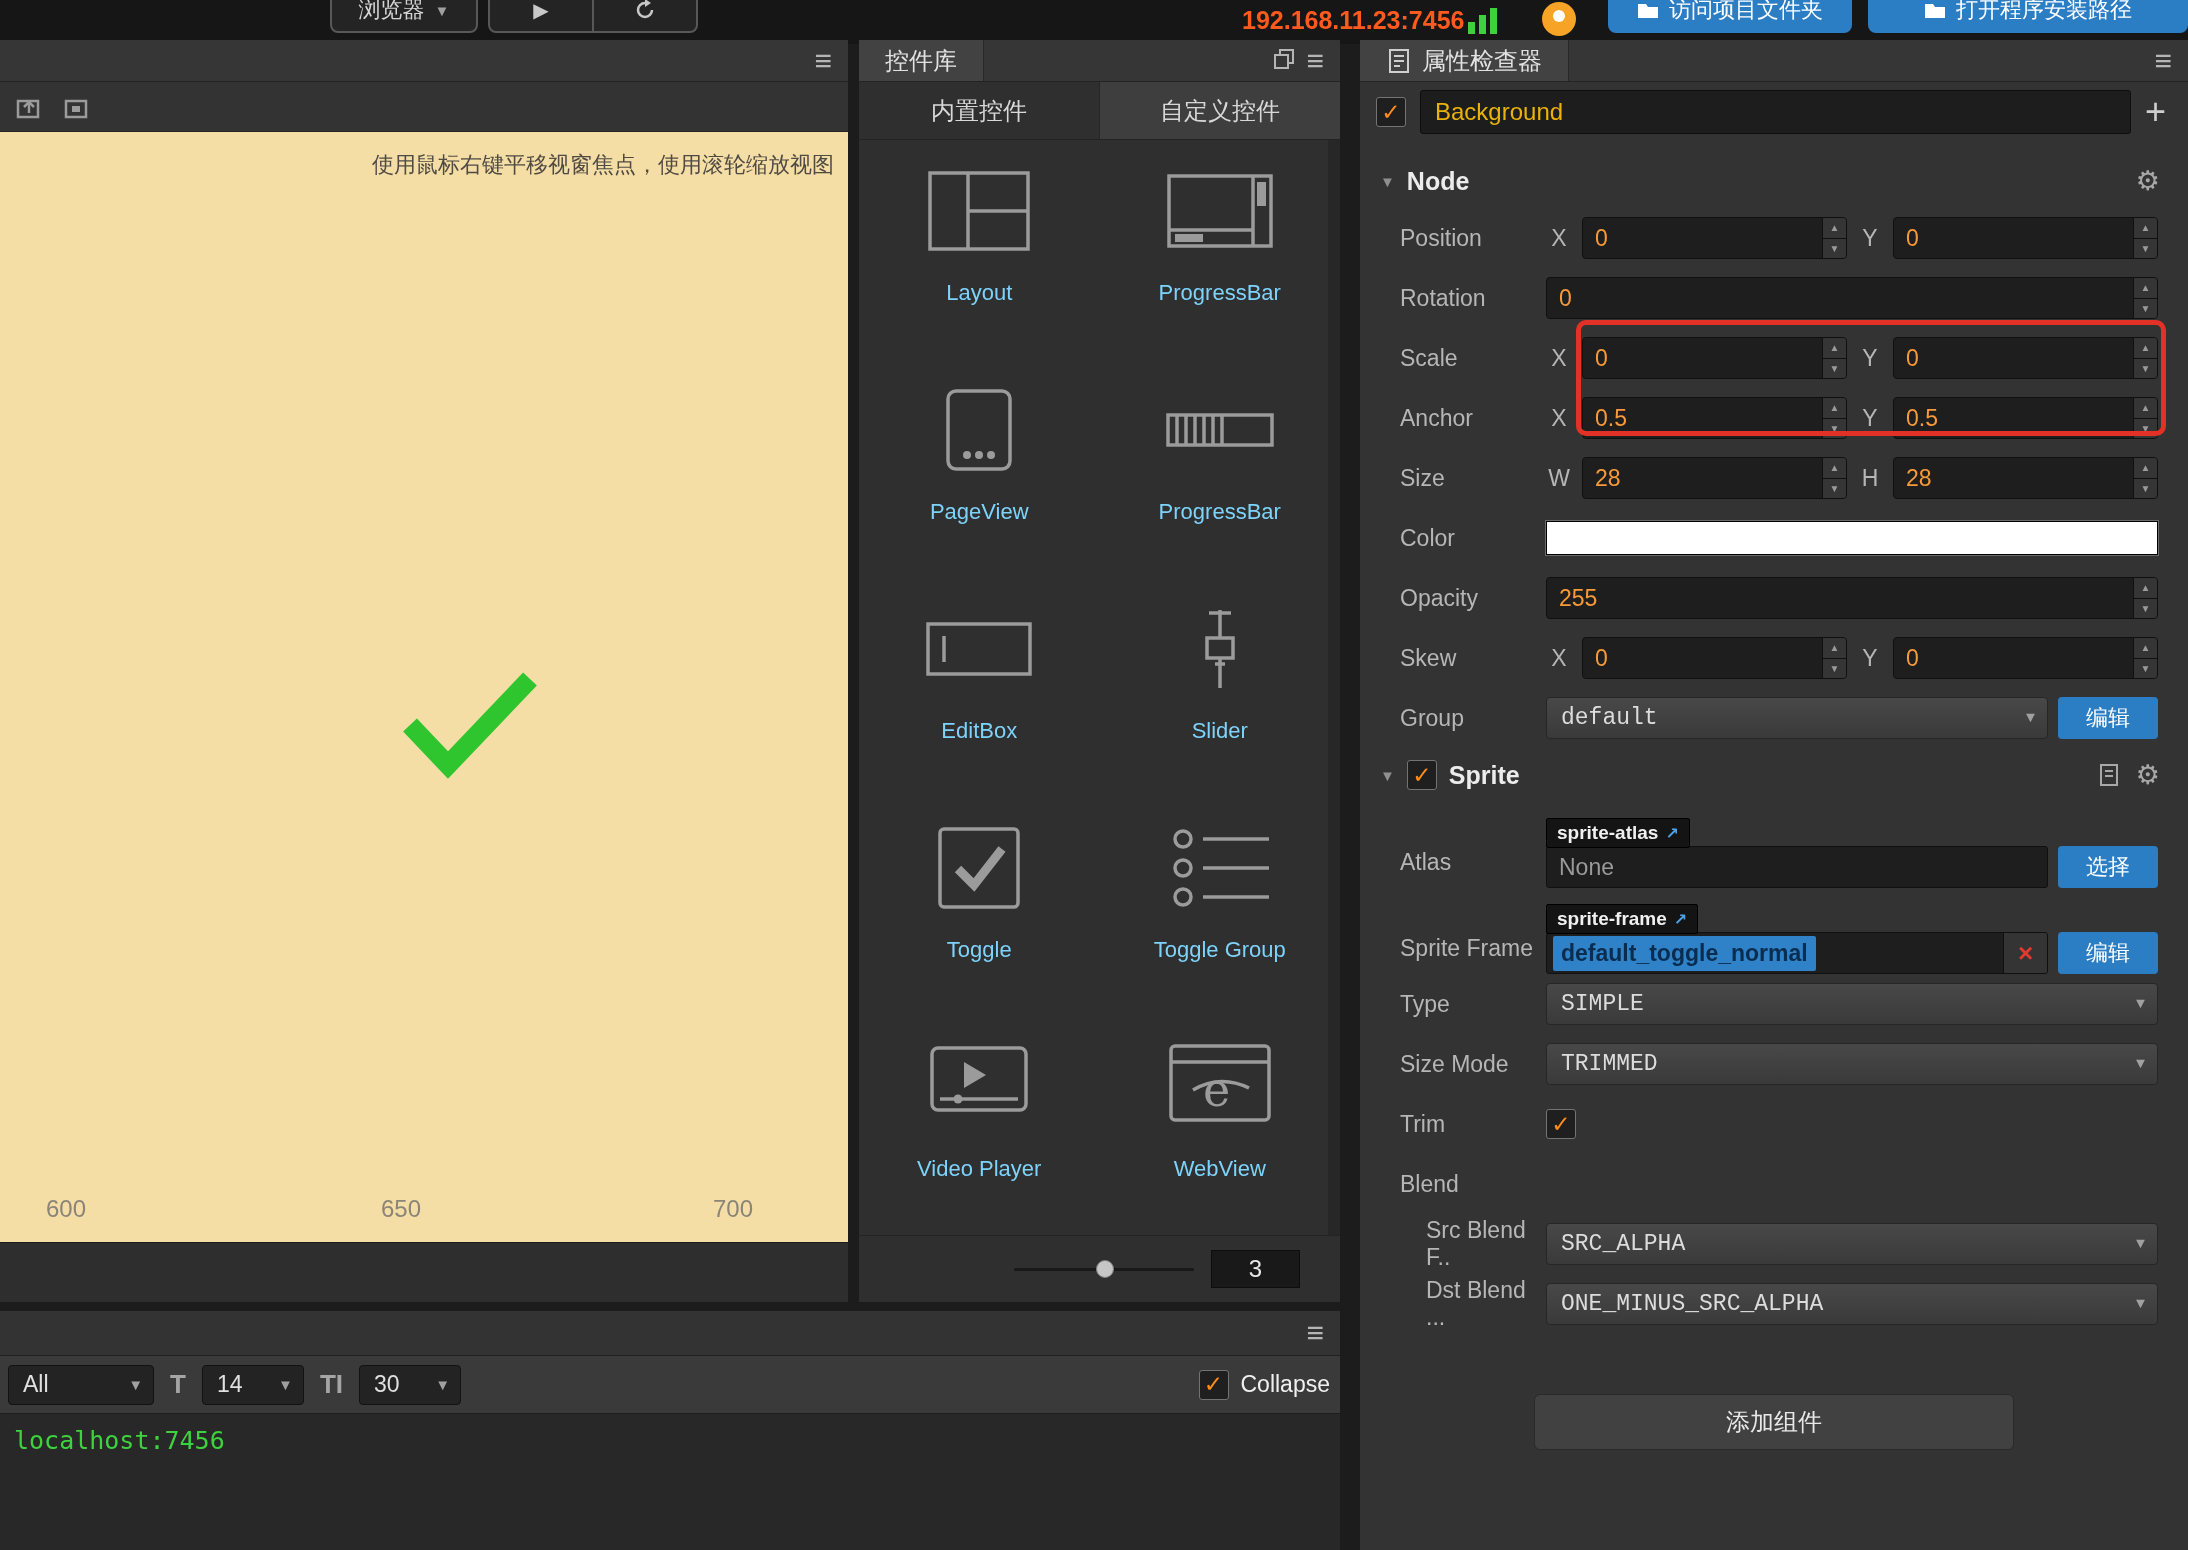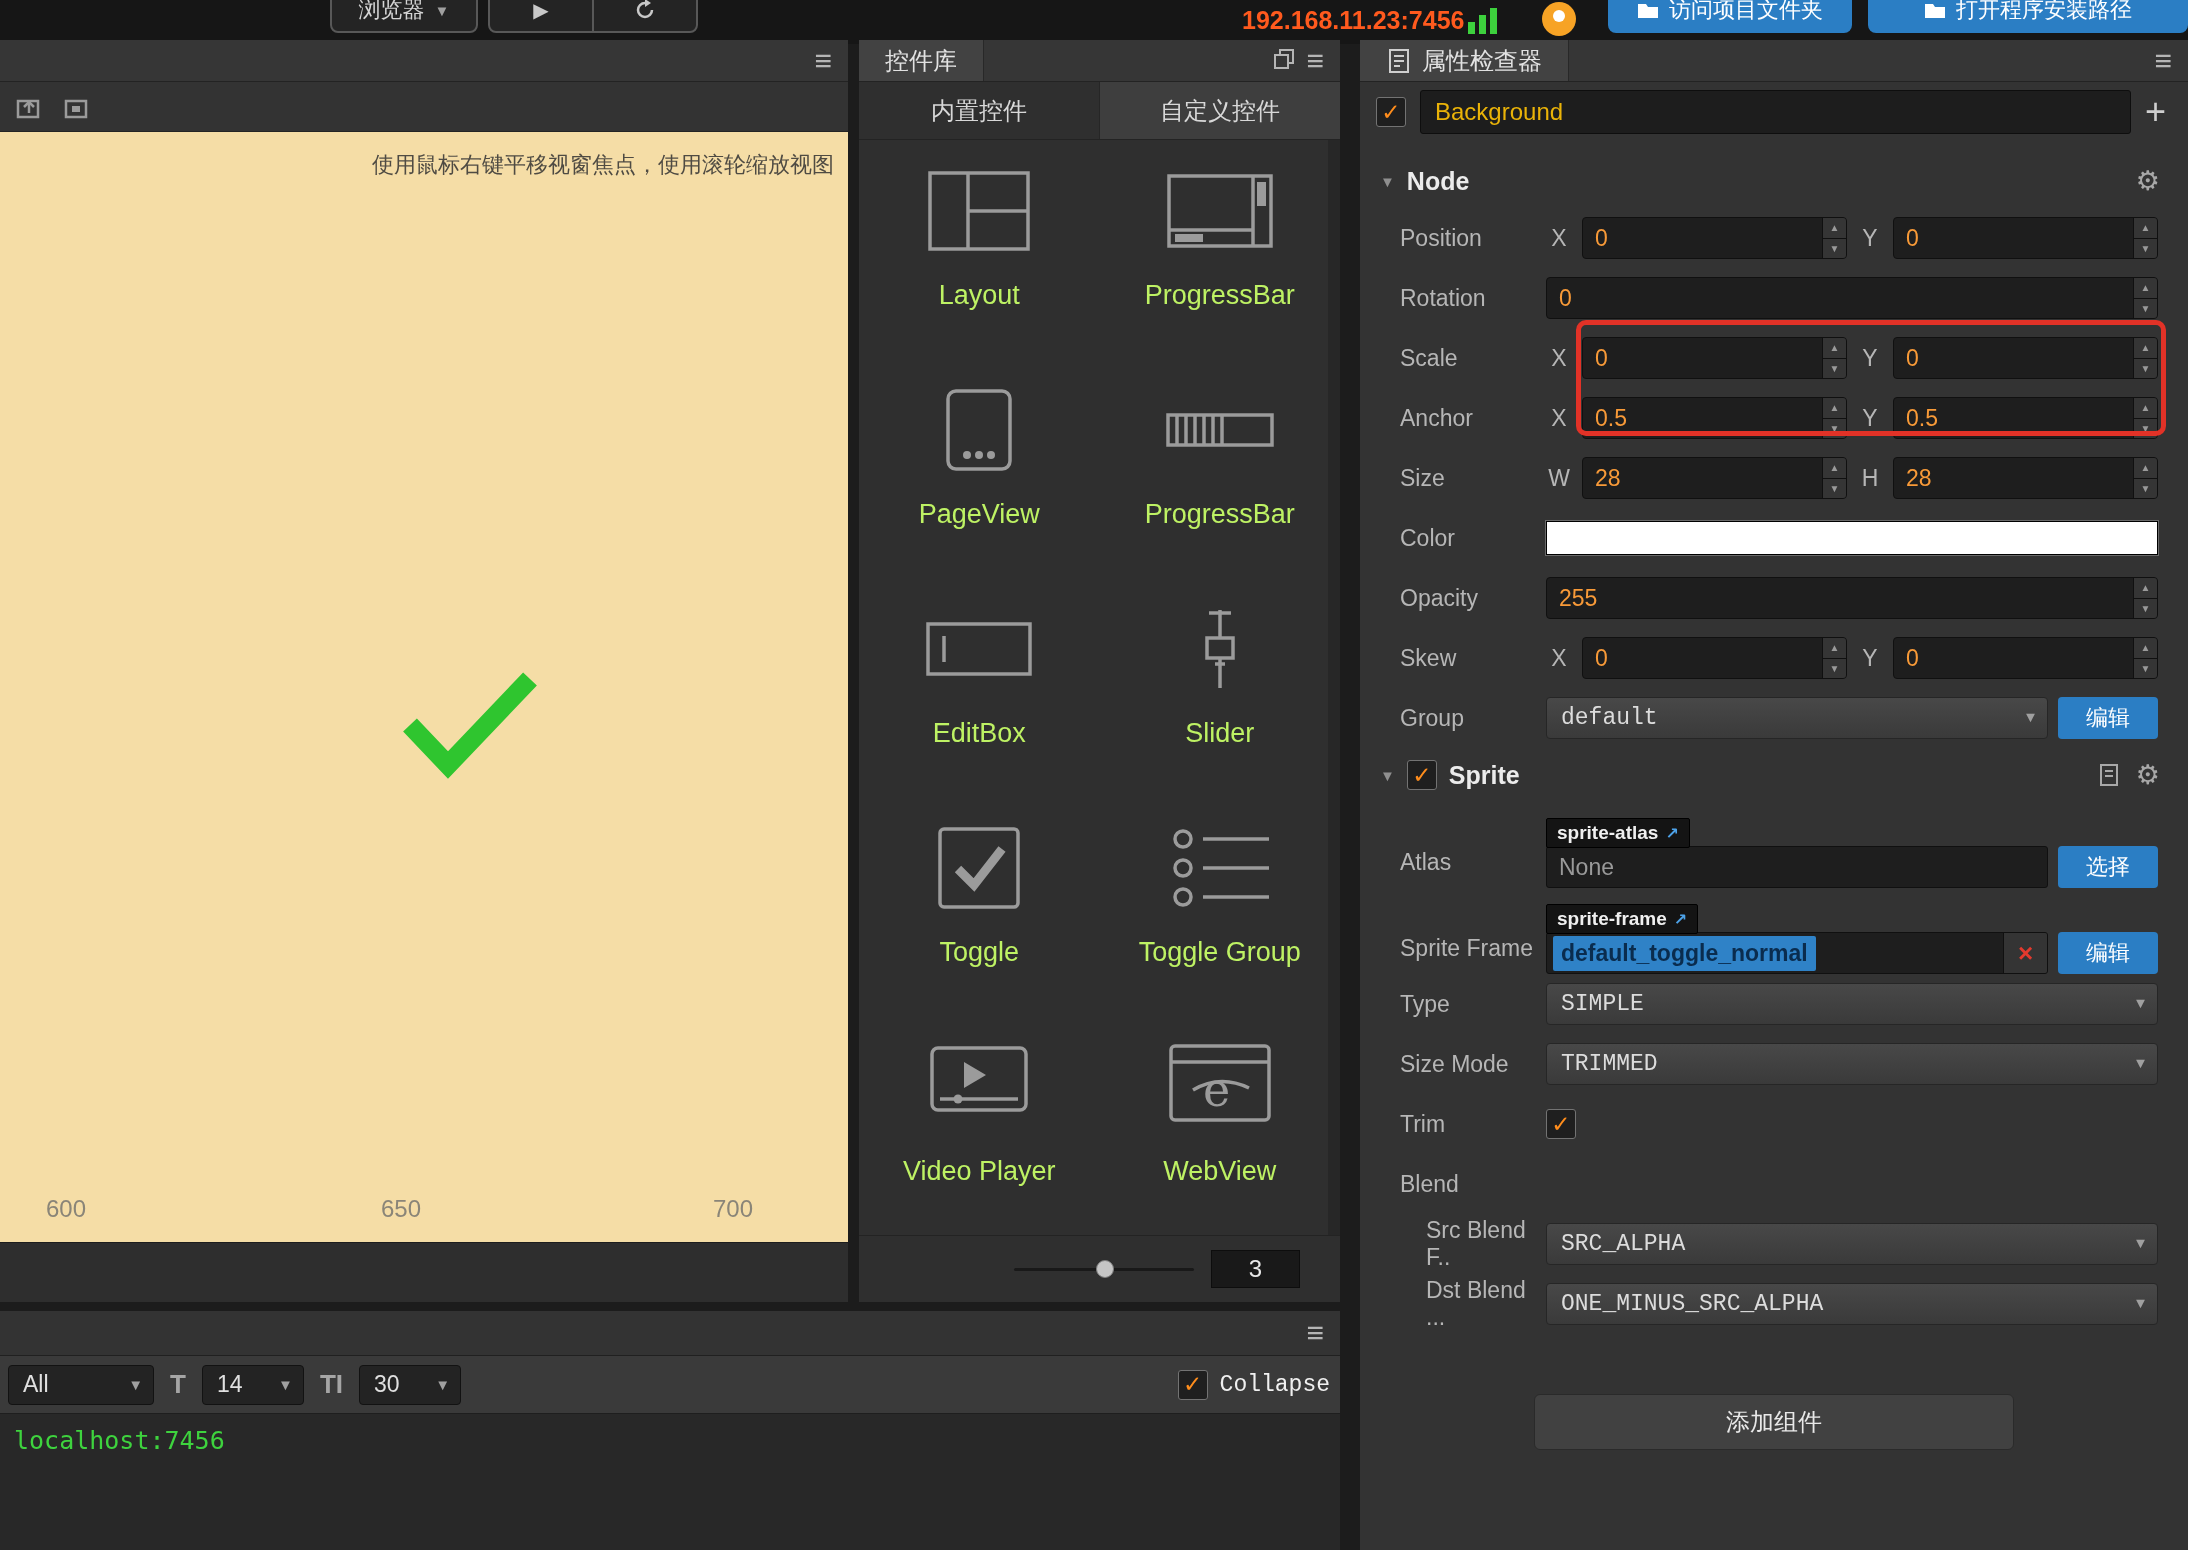--- a/index.html
+++ b/index.html
@@ -39,37 +39,37 @@
   .scene-footer { height:60px; background:#2e2e2e; border-top:1px solid #1d1d1d; }
 
   
   .library-panel { position:absolute; left:859px; top:40px; width:481px; height:1262px; background:#2f2f2f; }
   .library-tabs { height:58px; display:flex; border-bottom:1px solid #232323; background:#2b2b2b; }
   .lib-tab { flex:1; display:flex; align-items:center; justify-content:center; color:#d8d8d8; font-size:24px; }
   .lib-tab.active { background:#2f2f2f; }
   .lib-tab.inactive { background:#3e3e3e; border-left:1px solid #262626; }
   .library-grid { display:grid; grid-template-columns:1fr 1fr; grid-auto-rows:219px; background:#2f2f2f; }
   .widget-cell { display:flex; flex-direction:column; align-items:center; padding-top:28px; }
-  .widget-label { margin-top:26px; color:#bef264; font-size:27px; }
+  .widget-label { margin-top:26px; color:#7dd3fc; font-size:22px; }
   .library-scrollbar { position:absolute; right:0; top:100px; bottom:67px; width:12px; background:#272727; }
   .library-footer { position:absolute; left:0; bottom:0; width:100%; height:67px; display:flex; align-items:center; padding:0 40px 0 155px; border-top:1px solid #232323; background:#2f2f2f; }
   .zoom-track { position:relative; width:180px; height:3px; background:#191919; border-radius:2px; }
   .zoom-handle { position:absolute; left:82px; top:-8px; width:18px; height:18px; border-radius:50%; background:#c6c6c6; border:1px solid #7d7d7d; }
   .zoom-value { margin-left:auto; width:89px; height:38px; background:#191919; border:1px solid #0d0d0d; color:#e8e8e8; font-size:24px; display:flex; align-items:center; justify-content:center; }
 
   
   .console-panel { position:absolute; left:0; top:1311px; width:1340px; height:239px; background:#282828; }
   .console-header { height:45px; background:#333; border-bottom:1px solid #202020; display:flex; align-items:center; }
   .console-toolbar { height:58px; background:#3a3a3a; border-bottom:1px solid #1e1e1e; display:flex; align-items:center; }
   .c-dd { height:40px; background:#232323; border:1px solid #121212; border-radius:4px; display:flex; align-items:center; padding:0 10px 0 14px; color:#e0e0e0; font-size:23px; }
   .c-dd .dd-arrow { margin-left:auto; padding-left:14px; }
   .dd-arrow { color:#a0a0a0; font-size:15px; }
   .c-icon { margin:0 16px; color:#a5a5a5; font-size:26px; font-weight:bold; }
   .collapse-wrap { margin-left:auto; margin-right:10px; display:flex; align-items:center; gap:12px; }
-  .collapse-label { color:#f0f0f0; font-size:23px;font-family:Liberation Mono, monospace; }
+  .collapse-label { color:#f0f0f0; font-size:23px; }
   .console-content { padding:12px 14px; }
   .log-line { color:#3ed33e; font-size:25px; font-family:"DejaVu Sans Mono",monospace; }
 
   
   .inspector-panel { position:absolute; left:1360px; top:40px; width:828px; height:1510px; background:#333; }
   .target-row { height:60px; display:flex; align-items:center; gap:14px; padding:0 22px 0 16px; }
   .target-input { flex:1; height:44px; background:#1d1d1d; border:1px solid #0e0e0e; border-radius:3px; display:flex; align-items:center; padding-left:14px; color:#eab308; font-size:24px; }
   .plus-btn { color:#cfcfcf; font-size:36px; line-height:1; }
   .section-header { display:flex; align-items:center; height:54px; padding:0 28px 0 20px; gap:12px; }
   .section-header.first { margin-top:12px; }

